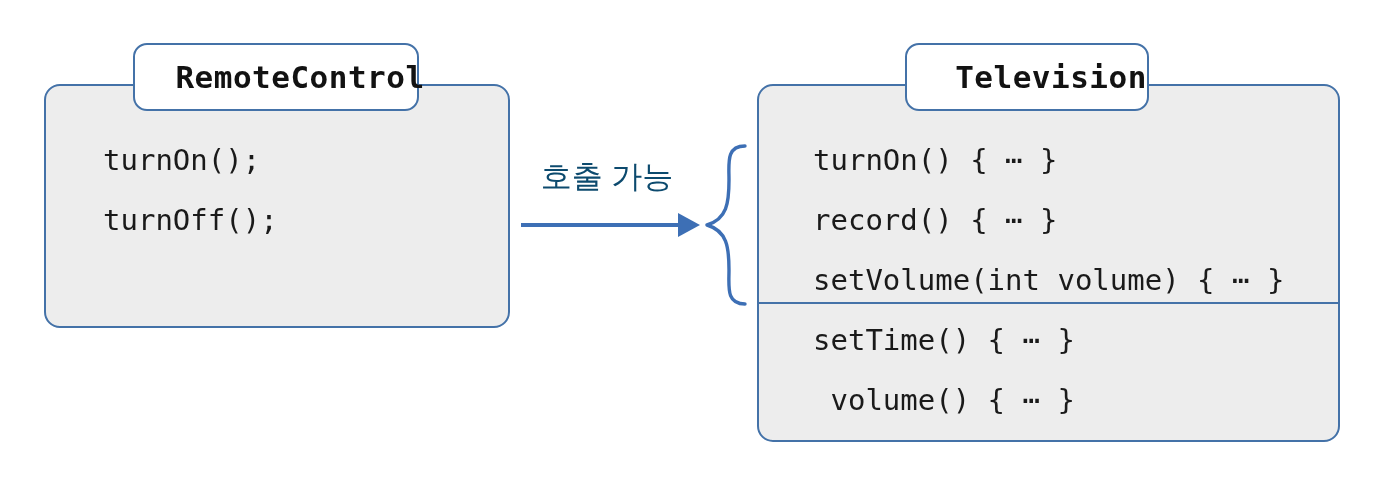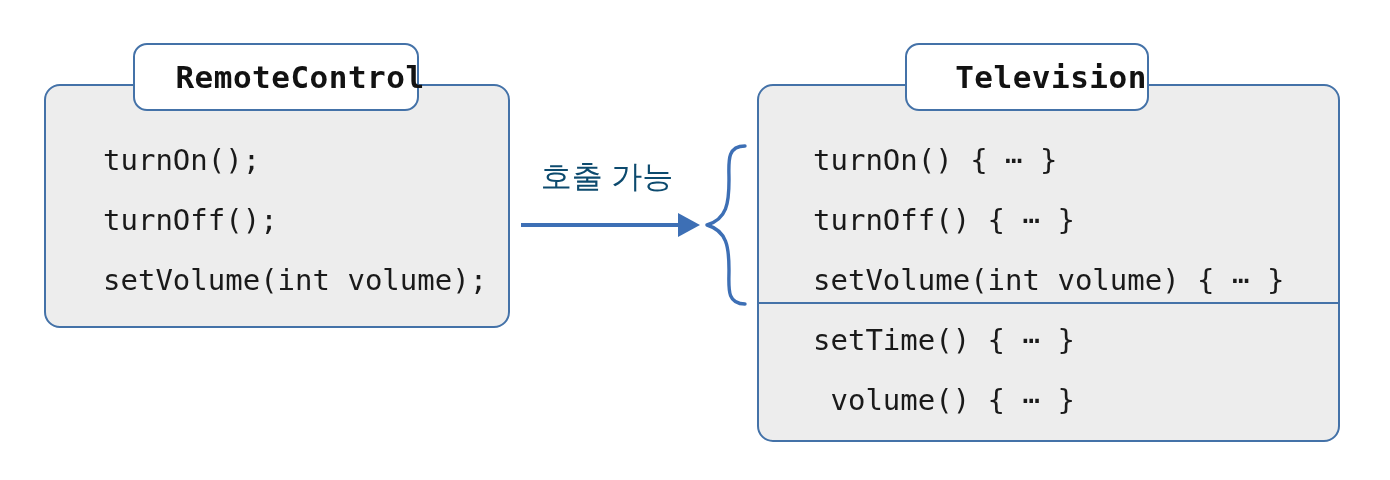--- a/index.html
+++ b/index.html
@@ -152,34 +152,33 @@
 
   <div class="class-box" id="remote-box"></div>
 
   <div class="title-badge" id="remote-title">
     <span>RemoteControl</span>
   </div>
 
   <div class="members" id="remote-members">
     <div class="member">turnOn();</div>
     <div class="member">turnOff();</div>
-    <div class="member">setVolume(int volume);</div>
   </div>
 
   <div class="class-box" id="tv-box"></div>
 
   <div id="tv-divider"></div>
 
   <div class="title-badge" id="tv-title">
     <span>Television</span>
   </div>
 
   <div class="members" id="tv-members-top">
     <div class="member">turnOn() { ⋯ }</div>
-    <div class="member">turnOff() { ⋯ }</div>
+    <div class="member">record() { ⋯ }</div>
     <div class="member">setVolume(int volume) { ⋯ }</div>
   </div>
 
   <div class="members" id="tv-members-bottom">
     <div class="member">setTime() { ⋯ }</div>
     <div class="member">volume() { ⋯ }</div>
   </div>
 
   <div id="arrow-label">호출 가능</div>
 

